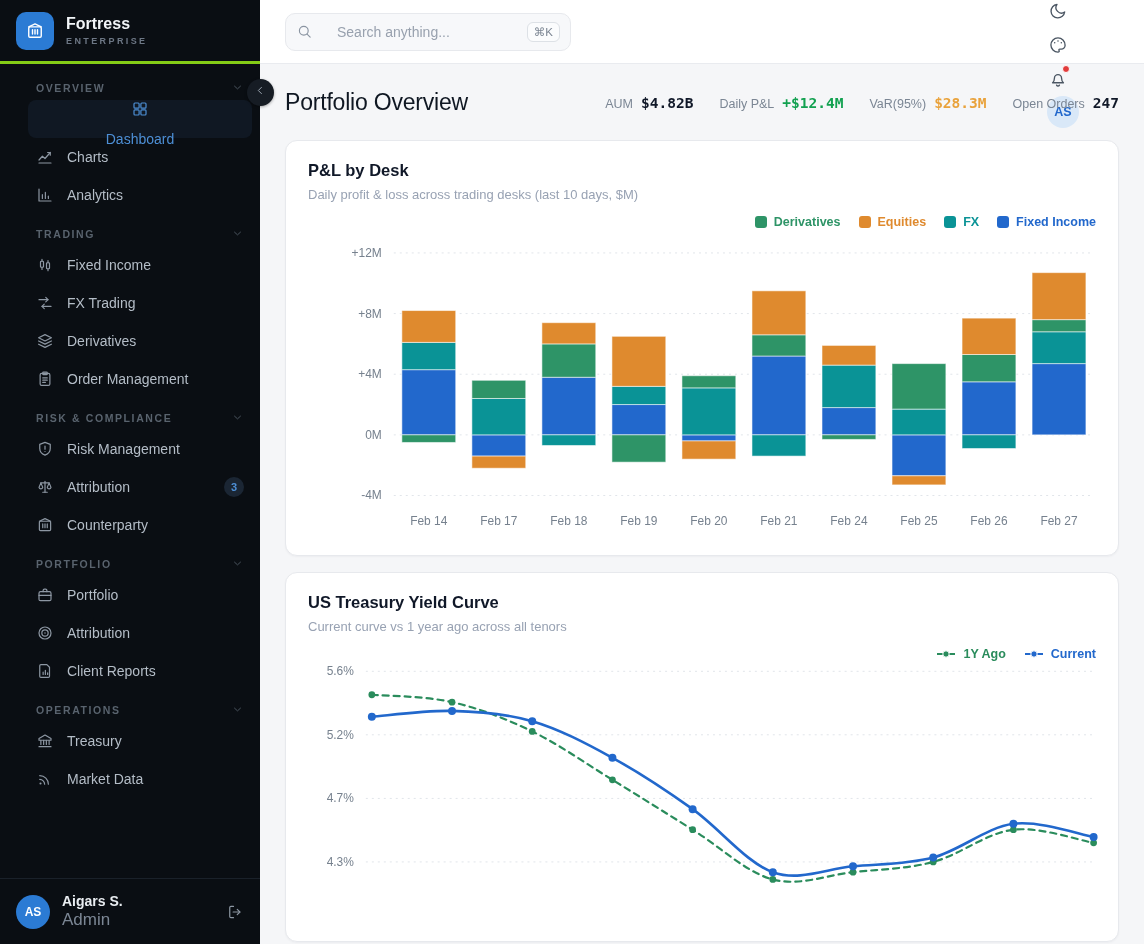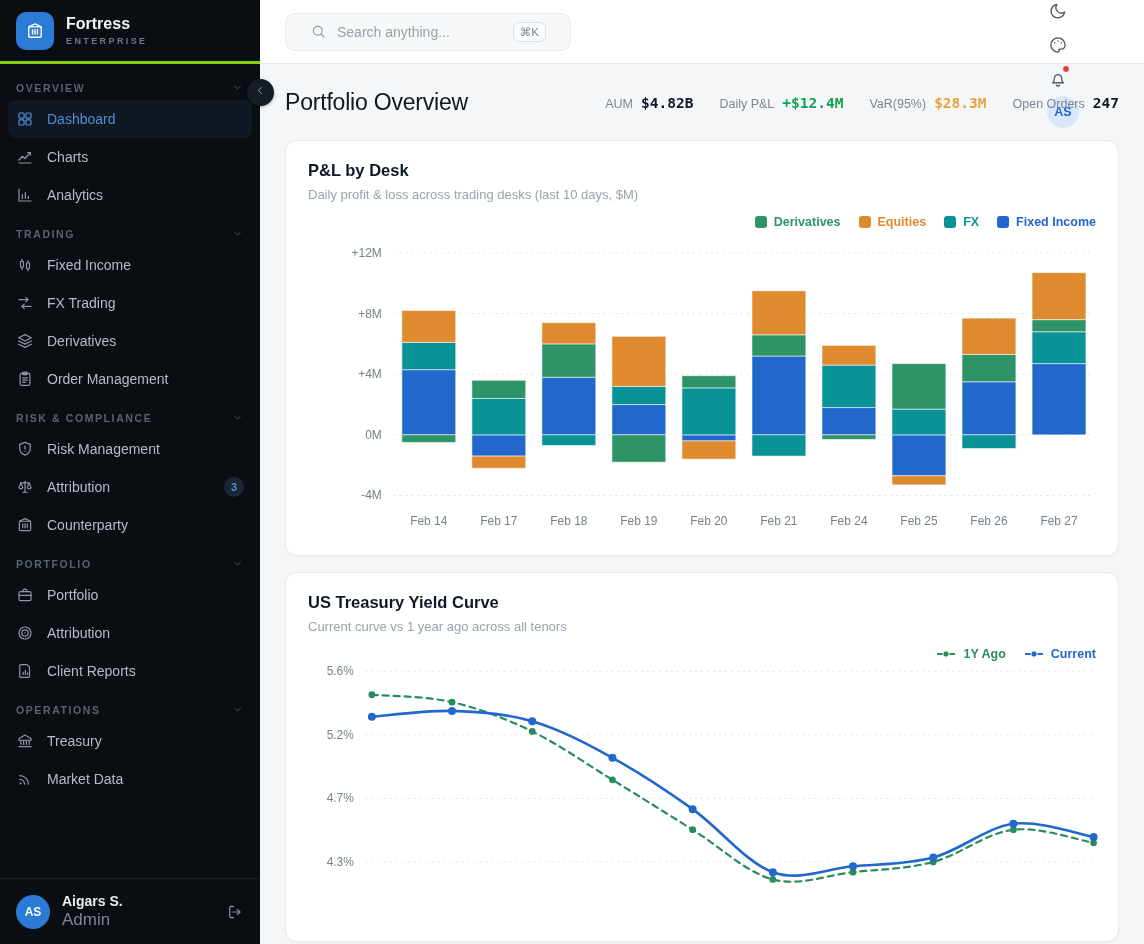--- a/index.html
+++ b/index.html
@@ -8,49 +8,49 @@
   .app { display:flex; width:1144px; height:944px; position:relative; }
 
   
   .sidebar { width:260px; min-width:260px; background:#0a0e13; display:flex; flex-direction:column; }
   .logo-row { display:flex; align-items:center; gap:12px; height:64px; padding:0 16px;
     border-bottom:3px solid #84cc16; }
   .logo-badge { width:38px; height:38px; border-radius:10px; background:#2b7bd4; color:#fff;
     display:flex; align-items:center; justify-content:center; flex:none; }
   .brand { font-size:16px; font-weight:700; color:#f2f5f8; line-height:1.1; }
   .brand-sub { font-size:9px; letter-spacing:2.4px; color:#6d7785; margin-top:3px; font-weight:600; }
-  nav { flex:1; overflow:hidden; padding-top:4px; }
+  nav { flex:1; overflow:hidden; padding-top:4px;padding-left:20px; }
   .sec-head { display:flex; align-items:center; justify-content:space-between;
     padding:13px 16px 6px 16px; color:#59636e; font-size:10.5px; font-weight:700; letter-spacing:1.6px; }
   .sec-head .chev { color:#4a545f; display:flex; }
   .nav-item { display:flex; align-items:center; gap:13px; height:38px; margin:0 8px; padding:0 8px;
     border-radius:8px; color:#b4bdc7; font-size:14px; cursor:pointer; }
   .nav-item .ic { color:#8d97a3; display:flex; flex:none; }
-  .nav-item.active { background:#101823; color:#4d8fd6; }
+  .nav-item.active { background:#101823; color:#4d8fd6;flex-direction:column; }
   .nav-item.active .ic { color:#4d8fd6; }
   .badge { margin-left:auto; background:#1b2634; color:#4d8fd6; font-size:11px; font-weight:700;
     width:20px; height:20px; border-radius:50%; display:flex; align-items:center; justify-content:center; }
   .user-row { border-top:1px solid #1a212a; padding:12px 16px; display:flex; align-items:center; gap:12px; height:66px; }
   .user-av { width:34px; height:34px; border-radius:50%; background:#2b7bd4; color:#fff; font-weight:700;
     font-size:12px; display:flex; align-items:center; justify-content:center; flex:none; }
   .user-name { font-size:14px; color:#e9edf1; font-weight:600; }
   .user-role { font-size:17px; color:#7b8694; margin-top:1px; }
   .logout { margin-left:auto; color:#8d97a3; display:flex; cursor:pointer; }
 
   
   .collapse-btn { position:absolute; left:247px; top:79px; width:27px; height:27px; border-radius:50%;
     background:#161c24; color:#9aa4af; display:flex; align-items:center; justify-content:center;
     z-index:20; cursor:pointer; box-shadow:0 1px 3px rgba(0,0,0,.35); }
 
   
   .main { flex:1; display:flex; flex-direction:column; min-width:0; background:#f5f6f8; }
   .topbar { height:64px; background:#fff; border-bottom:1px solid #e9ebef; display:flex;
     align-items:center; padding:0 25px; flex:none; }
   .search { width:286px; height:38px; background:#f7f8fa; border:1px solid #e7e9ed; border-radius:10px;
-    display:flex; align-items:center; padding:0 24px; gap:8px; color:#8a94a1; }
+    display:flex; align-items:center; padding:0 10px; gap:22px; color:#8a94a1; }
   .search input { border:0; background:transparent; outline:0; flex:1; font-size:14px; color:#333;
     font-family:"Liberation Sans",sans-serif; min-width:0; }
   .search input::placeholder { color:#98a1ae; }
   .kbd { border:1px solid #dde1e6; background:#fbfcfd; border-radius:6px; font-size:11.5px;
     color:#7b8592; padding:2px 6px; flex:none; }
   .topbar-right { margin-left:auto; display:flex; align-items:center;flex-direction:column; }
   .btn-primary { display:flex; align-items:center; gap:8px; background:#2268cc; color:#fff; height:34px;
     padding:0 16px; border-radius:8px; font-size:13.5px; font-weight:600; border:0; cursor:pointer;
     font-family:"Liberation Sans",sans-serif; }
   .vdiv { width:1px; height:24px; background:#e7e9ed; margin:0 14px; }

